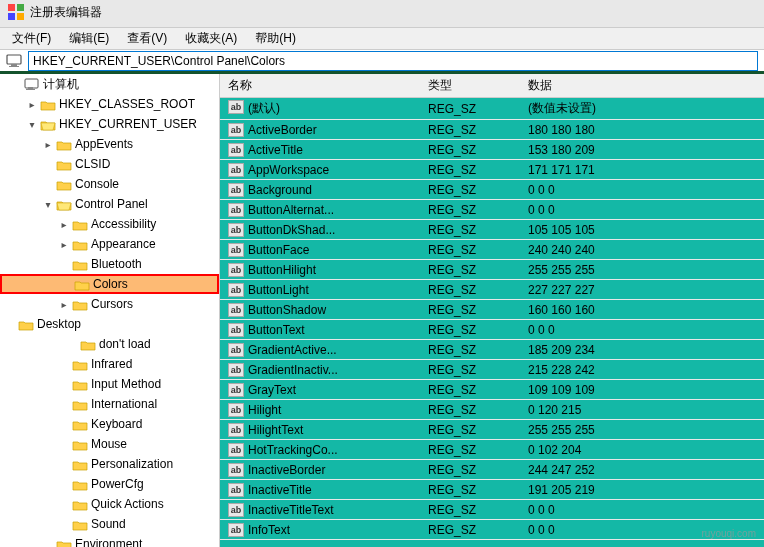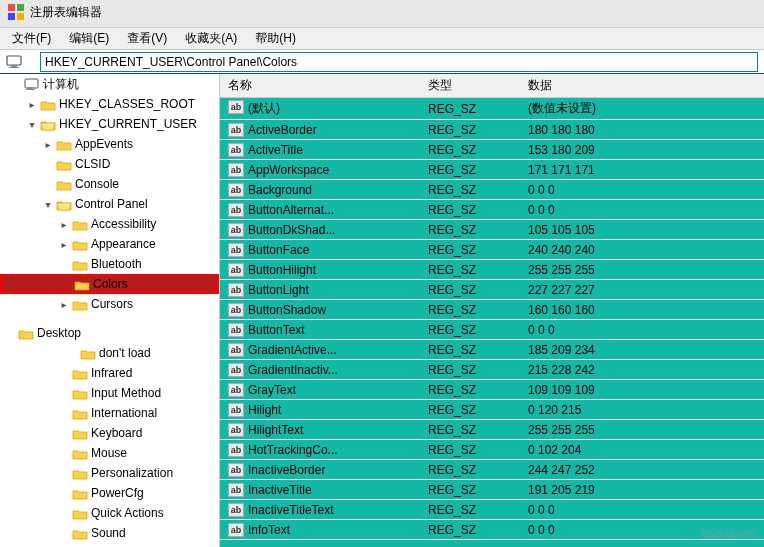--- a/index.html
+++ b/index.html
@@ -35,23 +35,23 @@
     .menu-item {
       padding: 2px 8px;
       cursor: pointer;
       font-size: 12px;
     }
     .address-bar {
       background: #fff;
       padding: 2px 6px;
       display: flex;
       align-items: center;
-      border-bottom: 1px solid #14532d;
+      border-bottom: 3px solid #14532d;
       height: 24px;
-      gap: 16px;
+      gap: 4px;
     }
     .address-label {
       font-size: 12px;
       color: #000;
       white-space: nowrap;
     }
     .address-path {
       flex: 1;
       background: #fff;
       border: 1px solid #0078d4;
@@ -75,21 +75,21 @@
     }
     .tree-node {
       display: flex;
       align-items: center;
       padding: 1px 2px;
       cursor: pointer;
       white-space: nowrap;
       height: 20px;
       font-size: 12px;
     }
-    .tree-node.highlighted { background: #b91c1c; border: 2px solid #ff0000; }
+    .tree-node.highlighted { background: #fdba74; border: 2px solid #ff0000; }
     .expand-icon {
       width: 16px;
       height: 16px;
       display: inline-flex;
       align-items: center;
       justify-content: center;
       font-size: 10px;
       flex-shrink: 0;
     }
     .folder-icon {
@@ -285,21 +285,21 @@
       </div>
       <div class="tree-node" style="padding-left: 56px;">
         <span class="expand-icon" style="color: rgb(85, 85, 85);">▸</span>
         <span class="folder-icon">
           <svg width="16" height="13" viewBox="0 0 16 13">
             <path d="M1 4 L1 12 L15 12 L15 5 L7 5 L6 4 Z" fill="#ffd04a" stroke="#c8a000" stroke-width="0.7"></path>
           </svg>
         </span>
         <span class="node-label">Cursors</span>
       </div>
-      <div class="tree-node" style=" margin-top: 9px;">
+      <div class="tree-node" style="">
         <span class="expand-icon"></span>
         <span class="folder-icon">
           <svg width="16" height="13" viewBox="0 0 16 13">
             <path d="M1 4 L1 12 L15 12 L15 5 L7 5 L6 4 Z" fill="#ffd04a" stroke="#c8a000" stroke-width="0.7"></path>
           </svg>
         </span>
         <span class="node-label">Desktop</span>
       </div>
       <div class="tree-node" style="padding-left: 56px; margin-left: 8px;">
         <span class="expand-icon"></span>

